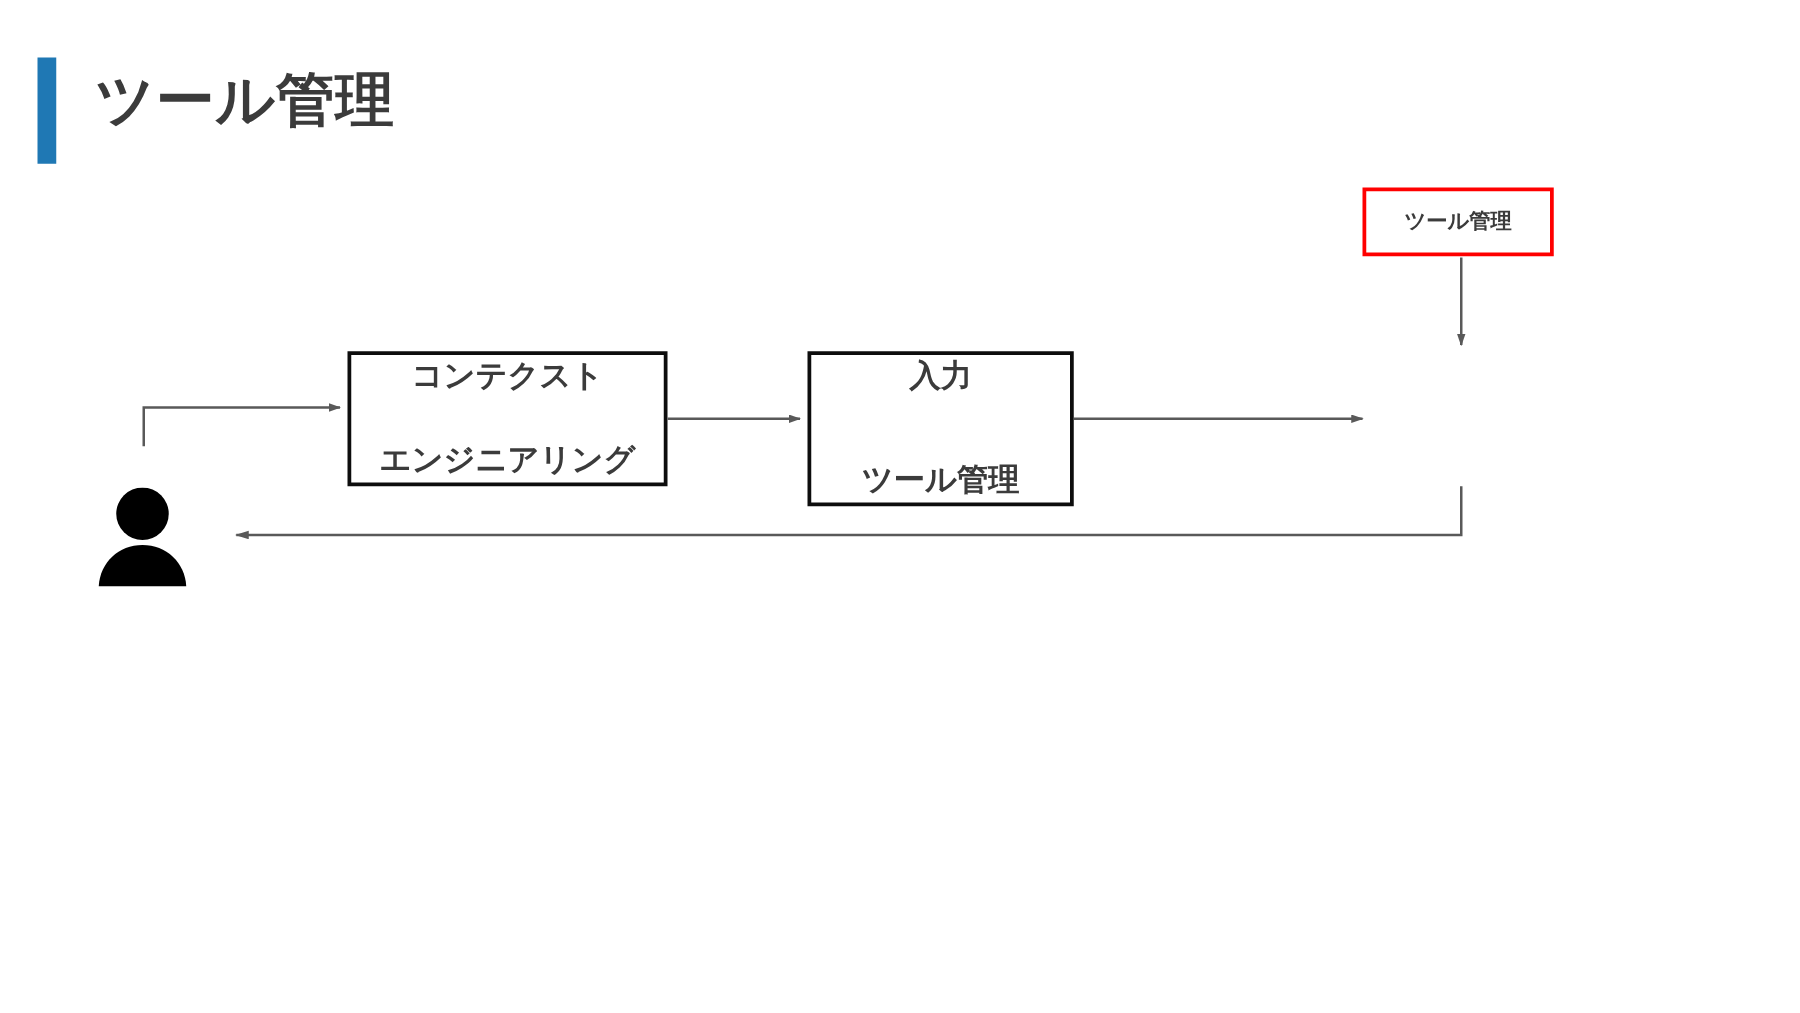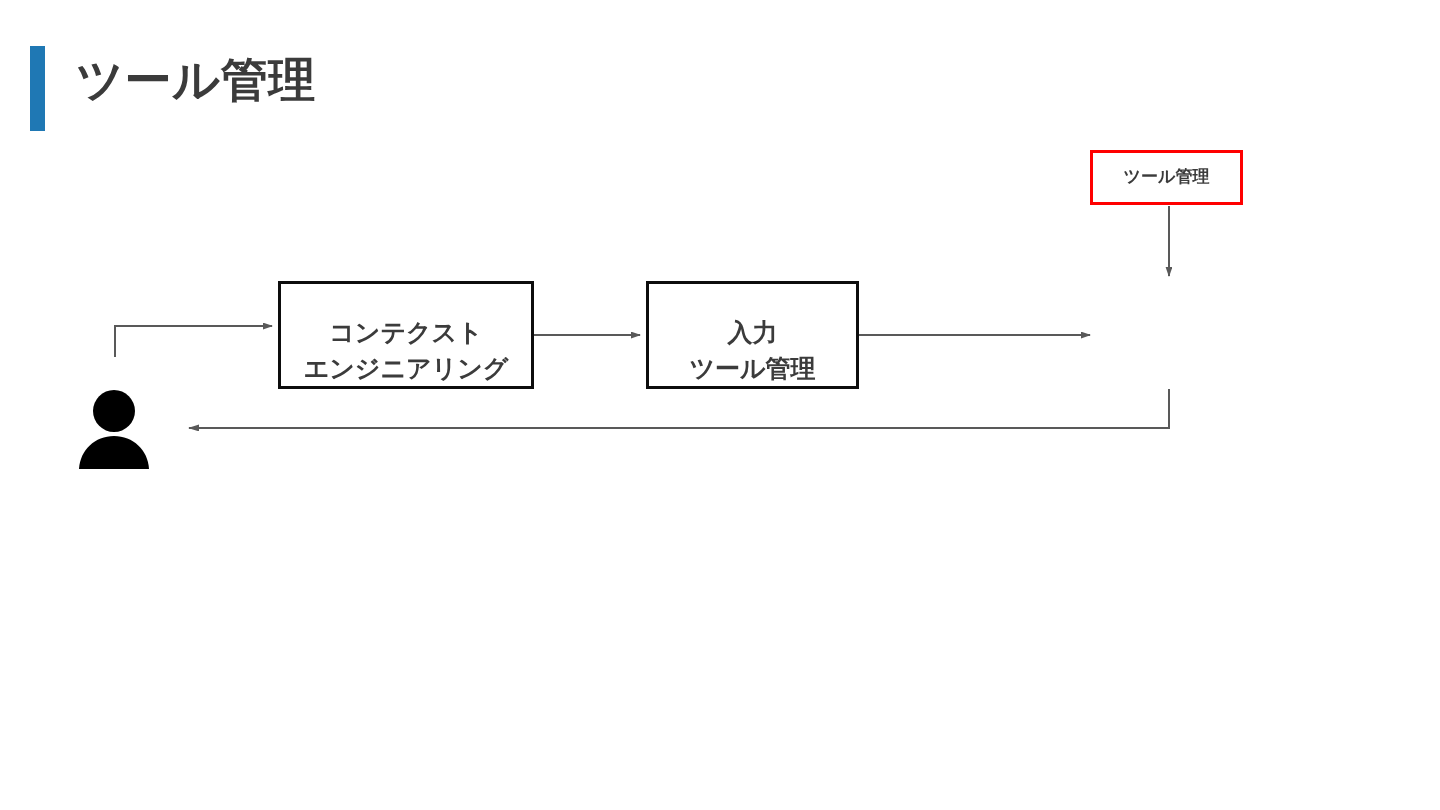--- a/index.html
+++ b/index.html
@@ -55,21 +55,21 @@
   }
 
   
   .node {
     position: absolute;
     box-sizing: border-box;
     background: #ffffff;
     display: flex;
     flex-direction: column;
     align-items: center;
-    justify-content: flex-end;
+    justify-content: space-between;
     text-align: center;
   }
   .node-black {
     border: 3px solid #0d0d0d;
   }
   .node-line {
     font-size: 25px;
     font-weight: bold;
     color: #3B3B3B;
     line-height: 1.42;
@@ -79,21 +79,21 @@
   #node-context {
     left: 278px;
     top: 281px;
     width: 256px;
     height: 108px;
   }
   #node-input-guardrail {
     left: 646px;
     top: 281px;
     width: 213px;
-    height: 108px;
+    height: 124px;
   }
   #node-model-api {
     left: 1096px;
     top: 281px;
     width: 144px;
     height: 108px;
   }
 
   
   #node-tool-management {

